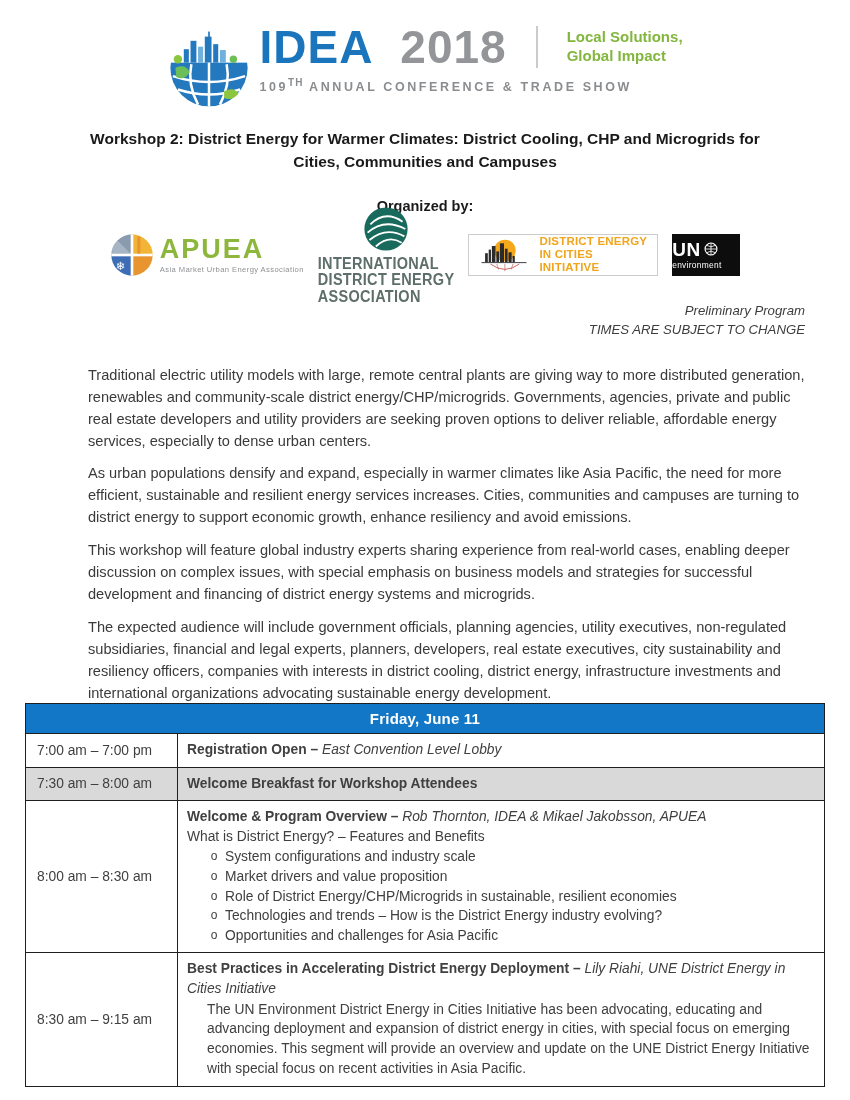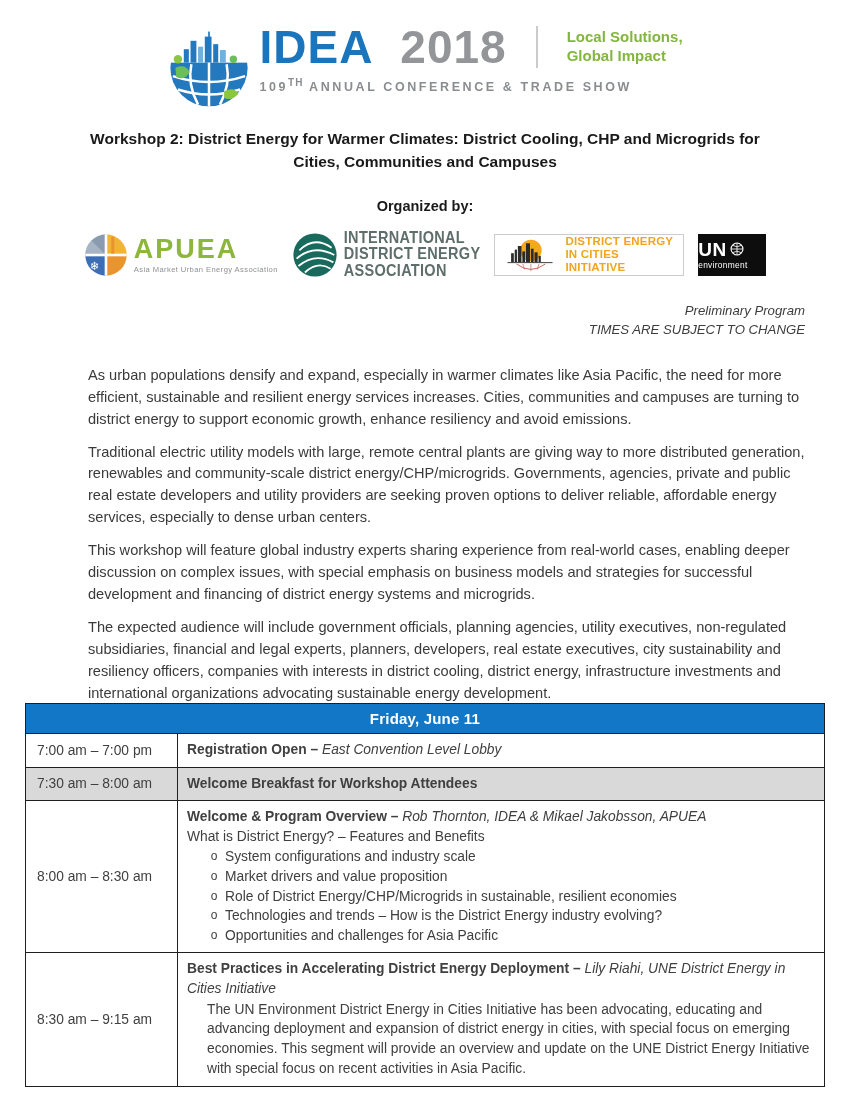--- a/index.html
+++ b/index.html
@@ -26,21 +26,21 @@
     font-size:15.5px; font-weight:bold; color:#1a1a1a; line-height:1.5;
   }
   .organized { text-align:center; font-weight:bold; font-size:14.5px; color:#1a1a1a; margin-top:24px; }
   
   .logo-row { display:flex; justify-content:center; align-items:center; gap:14px; margin-top:15px; height:52px; }
   .logo-apuea { display:flex; align-items:center; gap:6px; }
   .apuea-icon { width:44px; height:44px; }
   .apuea-text { display:flex; flex-direction:column; }
   .apuea-name { font-size:27px; font-weight:bold; color:#8cb63c; letter-spacing:2px; line-height:1; }
   .apuea-sub { font-size:7.6px; color:#8f9194; letter-spacing:0.4px; margin-top:2px; }
-  .logo-idea-assoc { display:flex; align-items:center; gap:6px; }
+  .logo-idea-assoc { display:flex; align-items:center; gap:6px;flex-direction:column; }
   .idea-assoc-icon { width:46px; height:46px; }
   .idea-assoc-text { display:flex; flex-direction:column; font-size:14.5px; line-height:1.02; color:#5e6e6a; letter-spacing:0.3px; font-weight:bold; transform:scaleY(1.08); }
   .logo-decities { display:flex; align-items:center; gap:6px; border:1px solid #cccccc; background:#fff; padding:3px 10px 3px 6px; height:42px; }
   .decities-icon { width:58px; height:36px; }
   .decities-text { display:flex; flex-direction:column; font-size:11.5px; font-weight:bold; color:#f0a51d; line-height:1.15; letter-spacing:0.2px; }
   .logo-un { background:#0d0d0d; width:68px; height:42px; display:flex; flex-direction:column; align-items:flex-start; justify-content:center; }
   .un-top { display:flex; align-items:center; gap:3px; }
   .un-name { color:#fff; font-weight:bold; font-size:19px; letter-spacing:0.5px; line-height:1; }
   .un-globe { width:14px; height:14px; }
   .un-sub { color:#fff; font-size:8.4px; margin-top:1px; letter-spacing:0.3px; }
@@ -193,22 +193,22 @@
     </div>
 
   </div>
 
   <div class="prog-note">
     <div>Preliminary Program</div>
     <div>TIMES ARE SUBJECT TO CHANGE</div>
   </div>
 
   <div class="intro">
+    <p>Traditional electric utility models with large, remote central plants are giving way to more distributed generation, renewables and community-scale district energy/CHP/microgrids.  Governments, agencies, private and public real estate developers and utility providers are seeking proven options to deliver reliable, affordable energy services, especially to dense urban centers.</p>
     <p>As urban populations densify and expand, especially in warmer climates like Asia Pacific,  the need for more efficient, sustainable and resilient energy services increases. Cities, communities and campuses are turning to district energy to support economic growth, enhance resiliency and avoid emissions.</p>
-    <p>Traditional electric utility models with large, remote central plants are giving way to more distributed generation, renewables and community-scale district energy/CHP/microgrids.  Governments, agencies, private and public real estate developers and utility providers are seeking proven options to deliver reliable, affordable energy services, especially to dense urban centers.</p>
     <p>This workshop will feature global industry experts sharing experience from real-world cases, enabling deeper discussion on complex issues, with special emphasis on business models and strategies for successful development and financing of district energy systems and microgrids.</p>
     <p>The expected audience will include government officials, planning agencies, utility executives, non-regulated subsidiaries, financial and legal experts, planners, developers, real estate executives, city sustainability and resiliency officers, companies with interests in district cooling, district energy, infrastructure investments and international organizations advocating sustainable energy development.</p>
   </div>
 
   <table class="sched">
     <thead>
       <tr>
         <th class="day" colspan="2">Friday, June 11</th>
       </tr>
     </thead>

